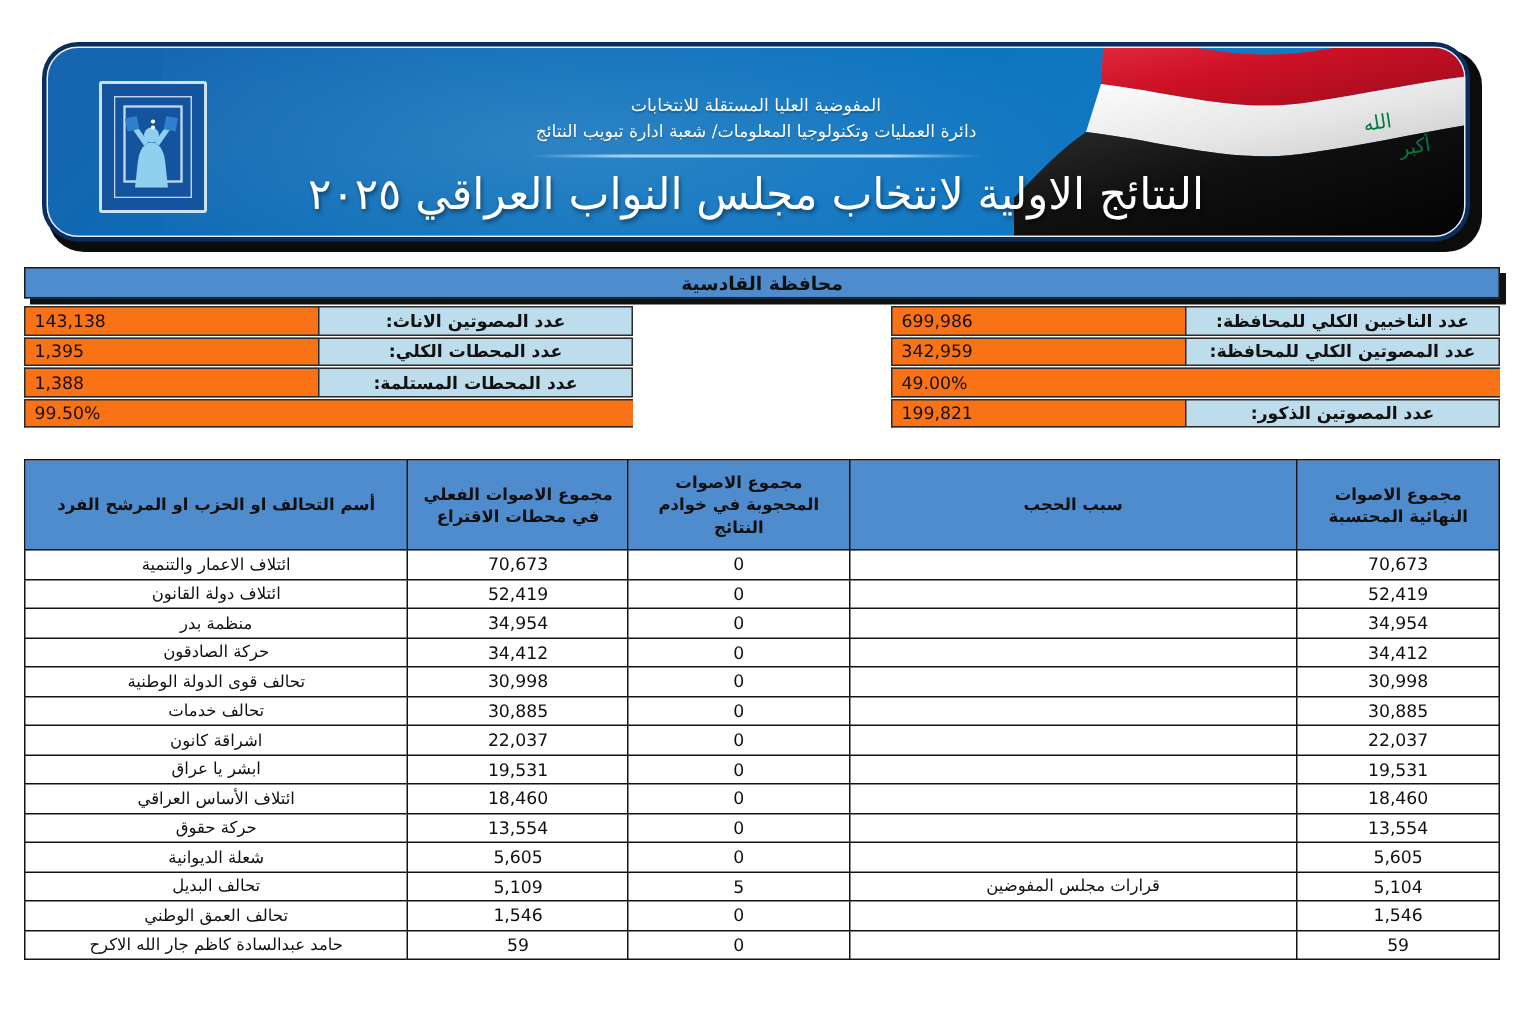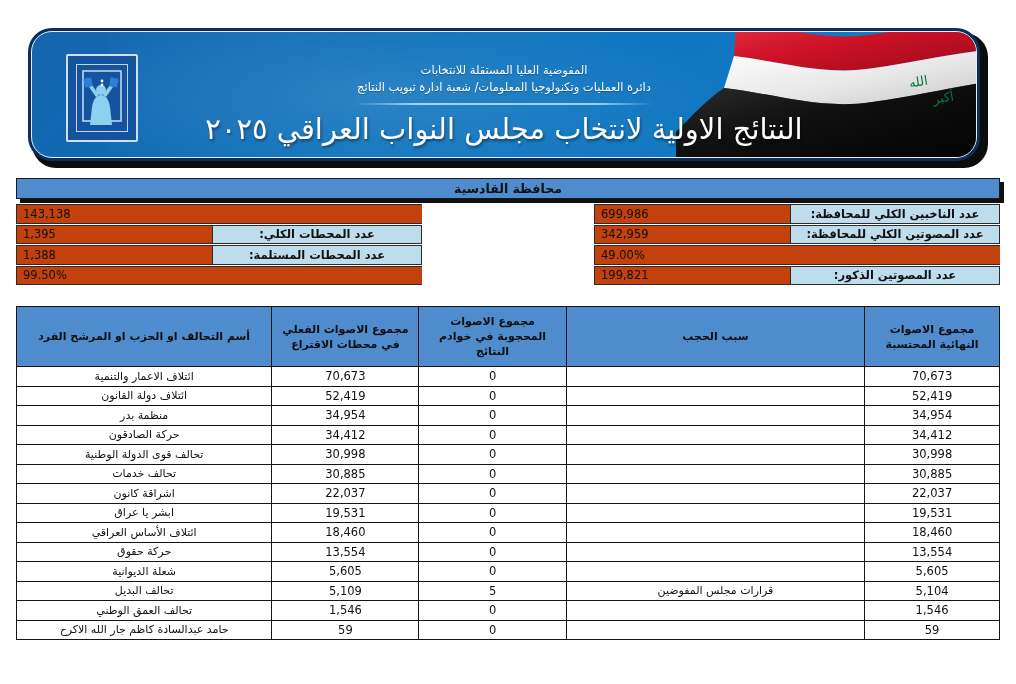--- a/index.html
+++ b/index.html
@@ -156,21 +156,21 @@
     color: #101010;
     font-size: 11.5px;
     font-weight: bold;
     display: flex;
     align-items: center;
     justify-content: center;
     text-align: center;
   }
   .sum-value {
     flex: 1;
-    background: #c2410c;
+    background: #f97316;
     border: 1px solid #2b2b2b;
     border-right: none;
     color: #101010;
     font-size: 11.5px;
     display: flex;
     align-items: center;
     justify-content: flex-start;
     padding-left: 6px;
     direction: ltr;
   }
@@ -309,20 +309,21 @@
         <div class="sum-value">49.00%</div>
       </div>
       <div class="sum-row">
         <div class="sum-label">عدد المصوتين الذكور:</div>
         <div class="sum-value">199,821</div>
       </div>
     </div>
 
     <div class="sum-col">
       <div class="sum-row">
+        <div class="sum-label">عدد المصوتين الاناث:</div>
         <div class="sum-value">143,138</div>
       </div>
       <div class="sum-row">
         <div class="sum-label">عدد المحطات الكلي:</div>
         <div class="sum-value">1,395</div>
       </div>
       <div class="sum-row">
         <div class="sum-label">عدد المحطات المستلمة:</div>
         <div class="sum-value">1,388</div>
       </div>

